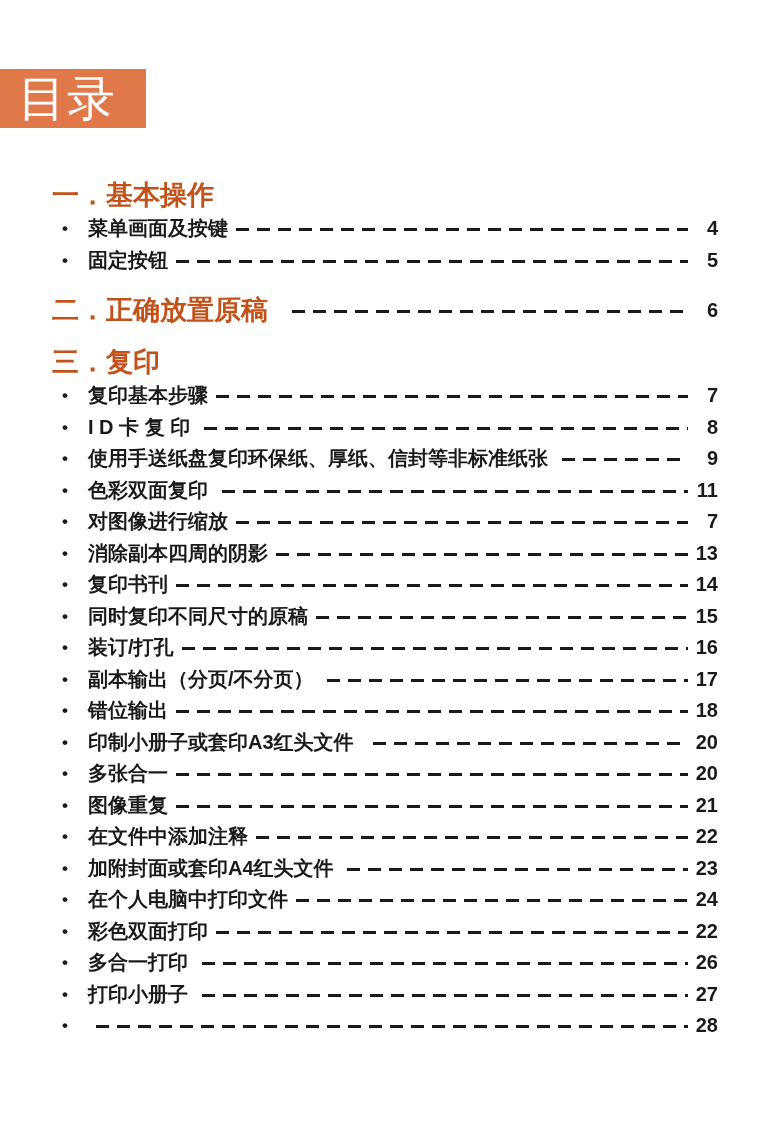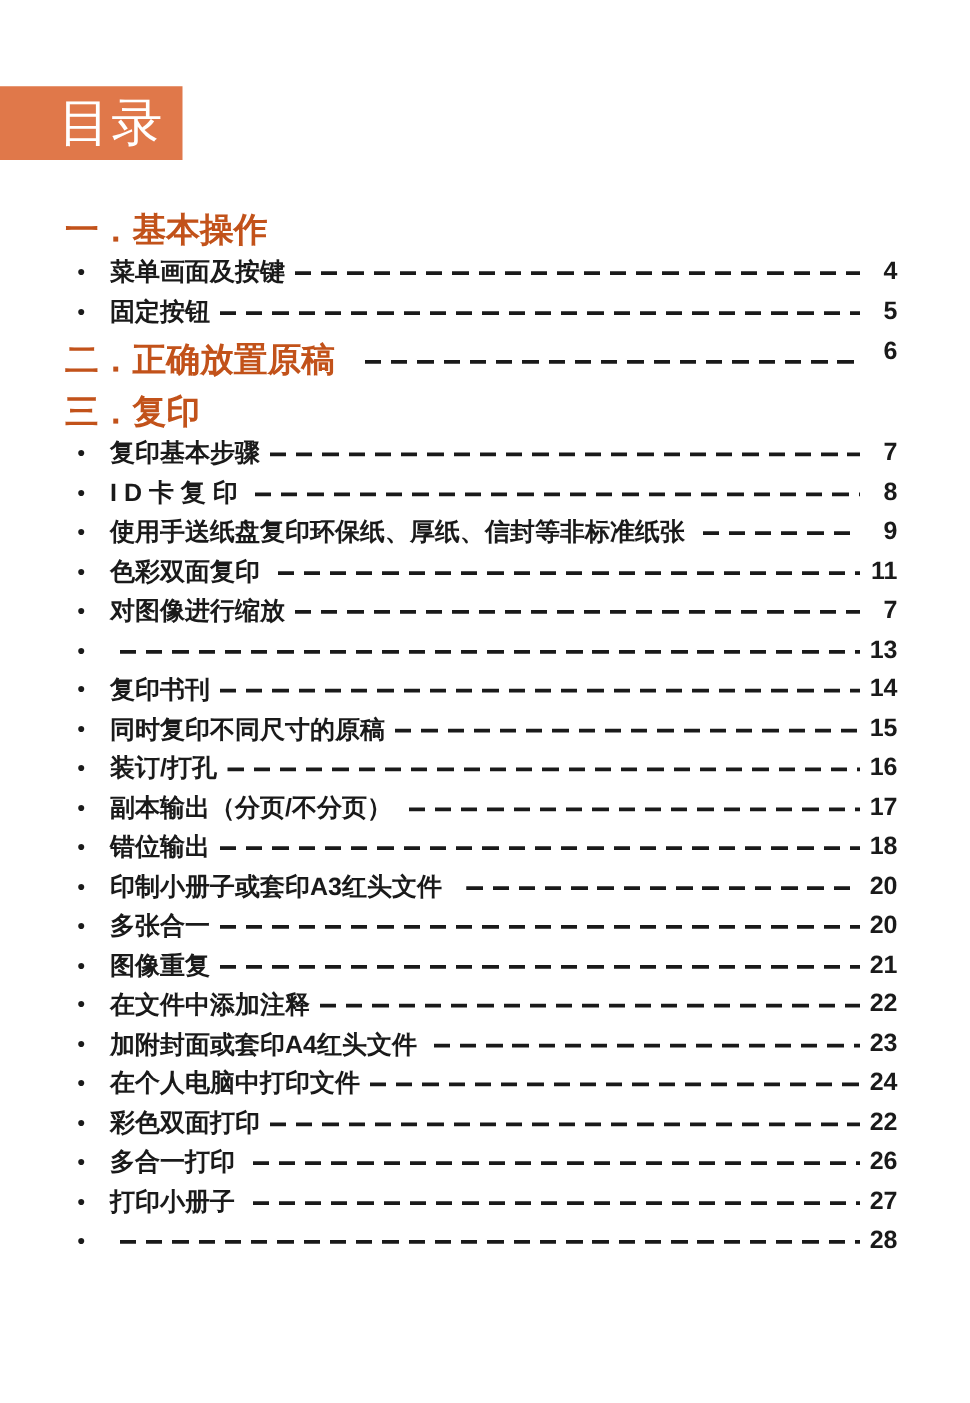--- a/index.html
+++ b/index.html
@@ -19,36 +19,36 @@
     position: absolute;
     left: 0;
     top: 69px;
     width: 146px;
     height: 59px;
     background: var(--badge-bg, #e0784a);
     color: #ffffff;
     display: flex;
     align-items: center;
     box-sizing: border-box;
-    padding-left: 47px;
-    font-size: 41px;
+    padding-left: 18px;
+    font-size: 48px;
     font-weight: 500;
     letter-spacing: 1px;
   }
   .toc {
     position: absolute;
     left: 52px;
     top: 161px;
     width: 666px;
   }
   .toc-heading {
     display: flex;
-    align-items: flex-start;
+    align-items: center;
     height: 36px;
-    margin-top: 5px;
+    margin-top: 16px;
     color: var(--heading-color, #c2521a);
     font-size: 27px;
     font-weight: bold;
     white-space: pre;
   }
   .toc-heading .leader { margin-left: 16px; }
   .toc-item {
     display: flex;
     align-items: center;
     height: 31.5px;
@@ -146,20 +146,21 @@
     <span class="page-num">11</span>
   </div>
       <div class="toc-item">
     <span class="bullet">•</span>
     <span class="item-label">对图像进行缩放</span>
     <span class="leader"></span>
     <span class="page-num">7</span>
   </div>
       <div class="toc-item">
     <span class="bullet">•</span>
+    <span class="item-label">消除副本四周的阴影</span>
     <span class="leader"></span>
     <span class="page-num">13</span>
   </div>
       <div class="toc-item">
     <span class="bullet">•</span>
     <span class="item-label">复印书刊</span>
     <span class="leader"></span>
     <span class="page-num">14</span>
   </div>
       <div class="toc-item">

